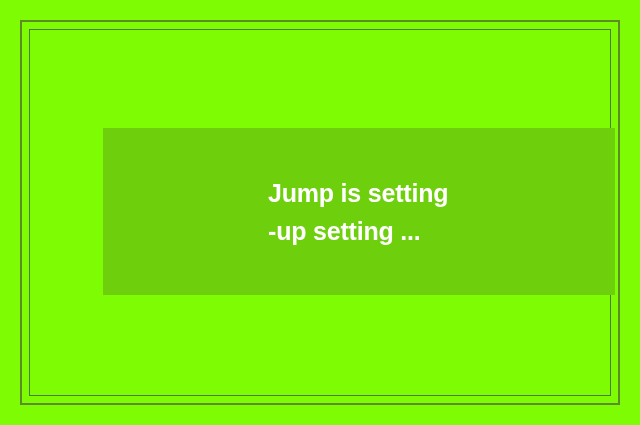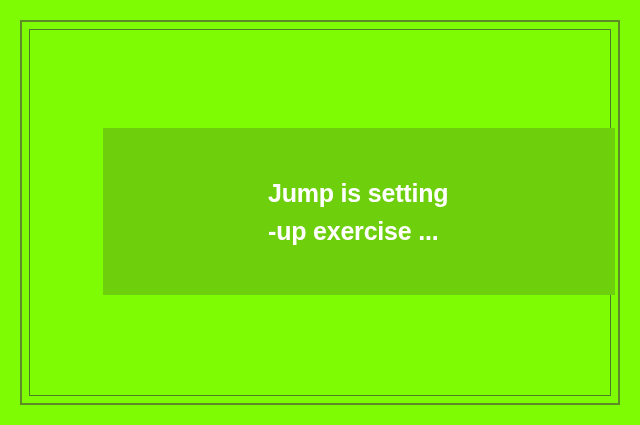--- a/index.html
+++ b/index.html
@@ -76,16 +76,16 @@
 </head>
 <body>
 
 <div id="slide-canvas">
 
   <div id="outer-frame"></div>
   <div id="inner-frame"></div>
 
   <div id="content-panel">
     <div class="caption-line">Jump is setting</div>
-    <div class="caption-line">-up exercise ...</div>
+    <div class="caption-line">-up setting ...</div>
   </div>
 
 </div>
 
 </body></html>

